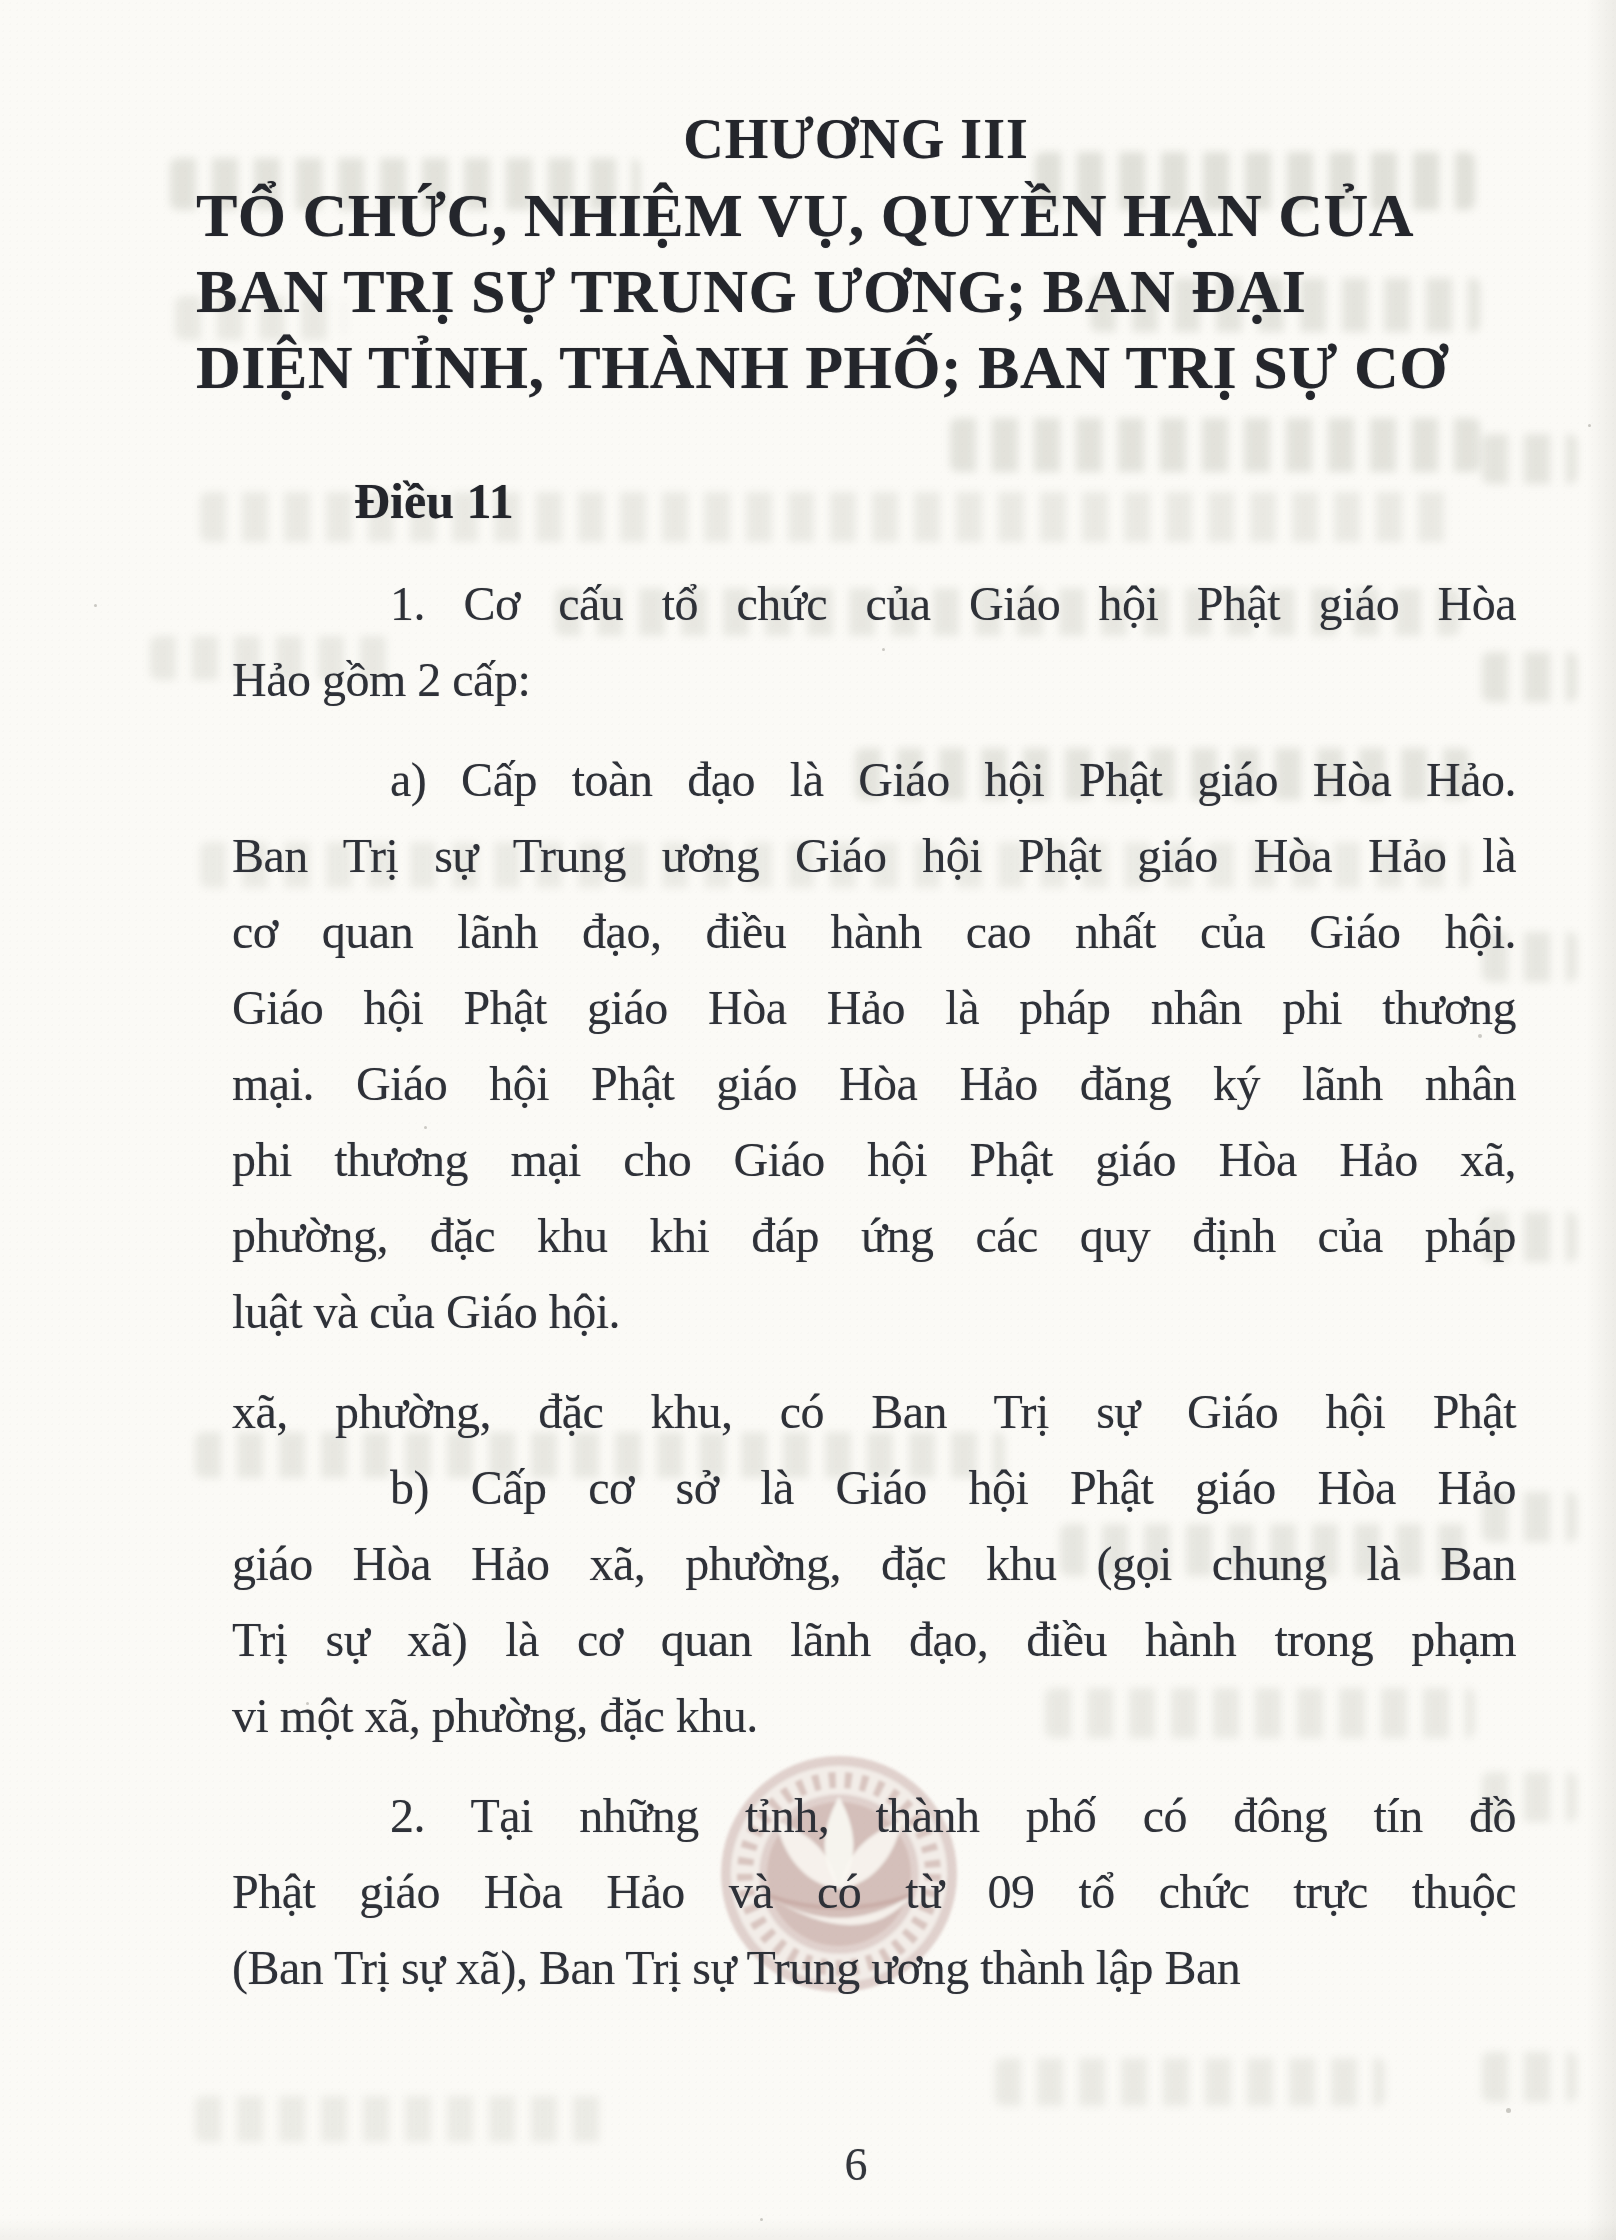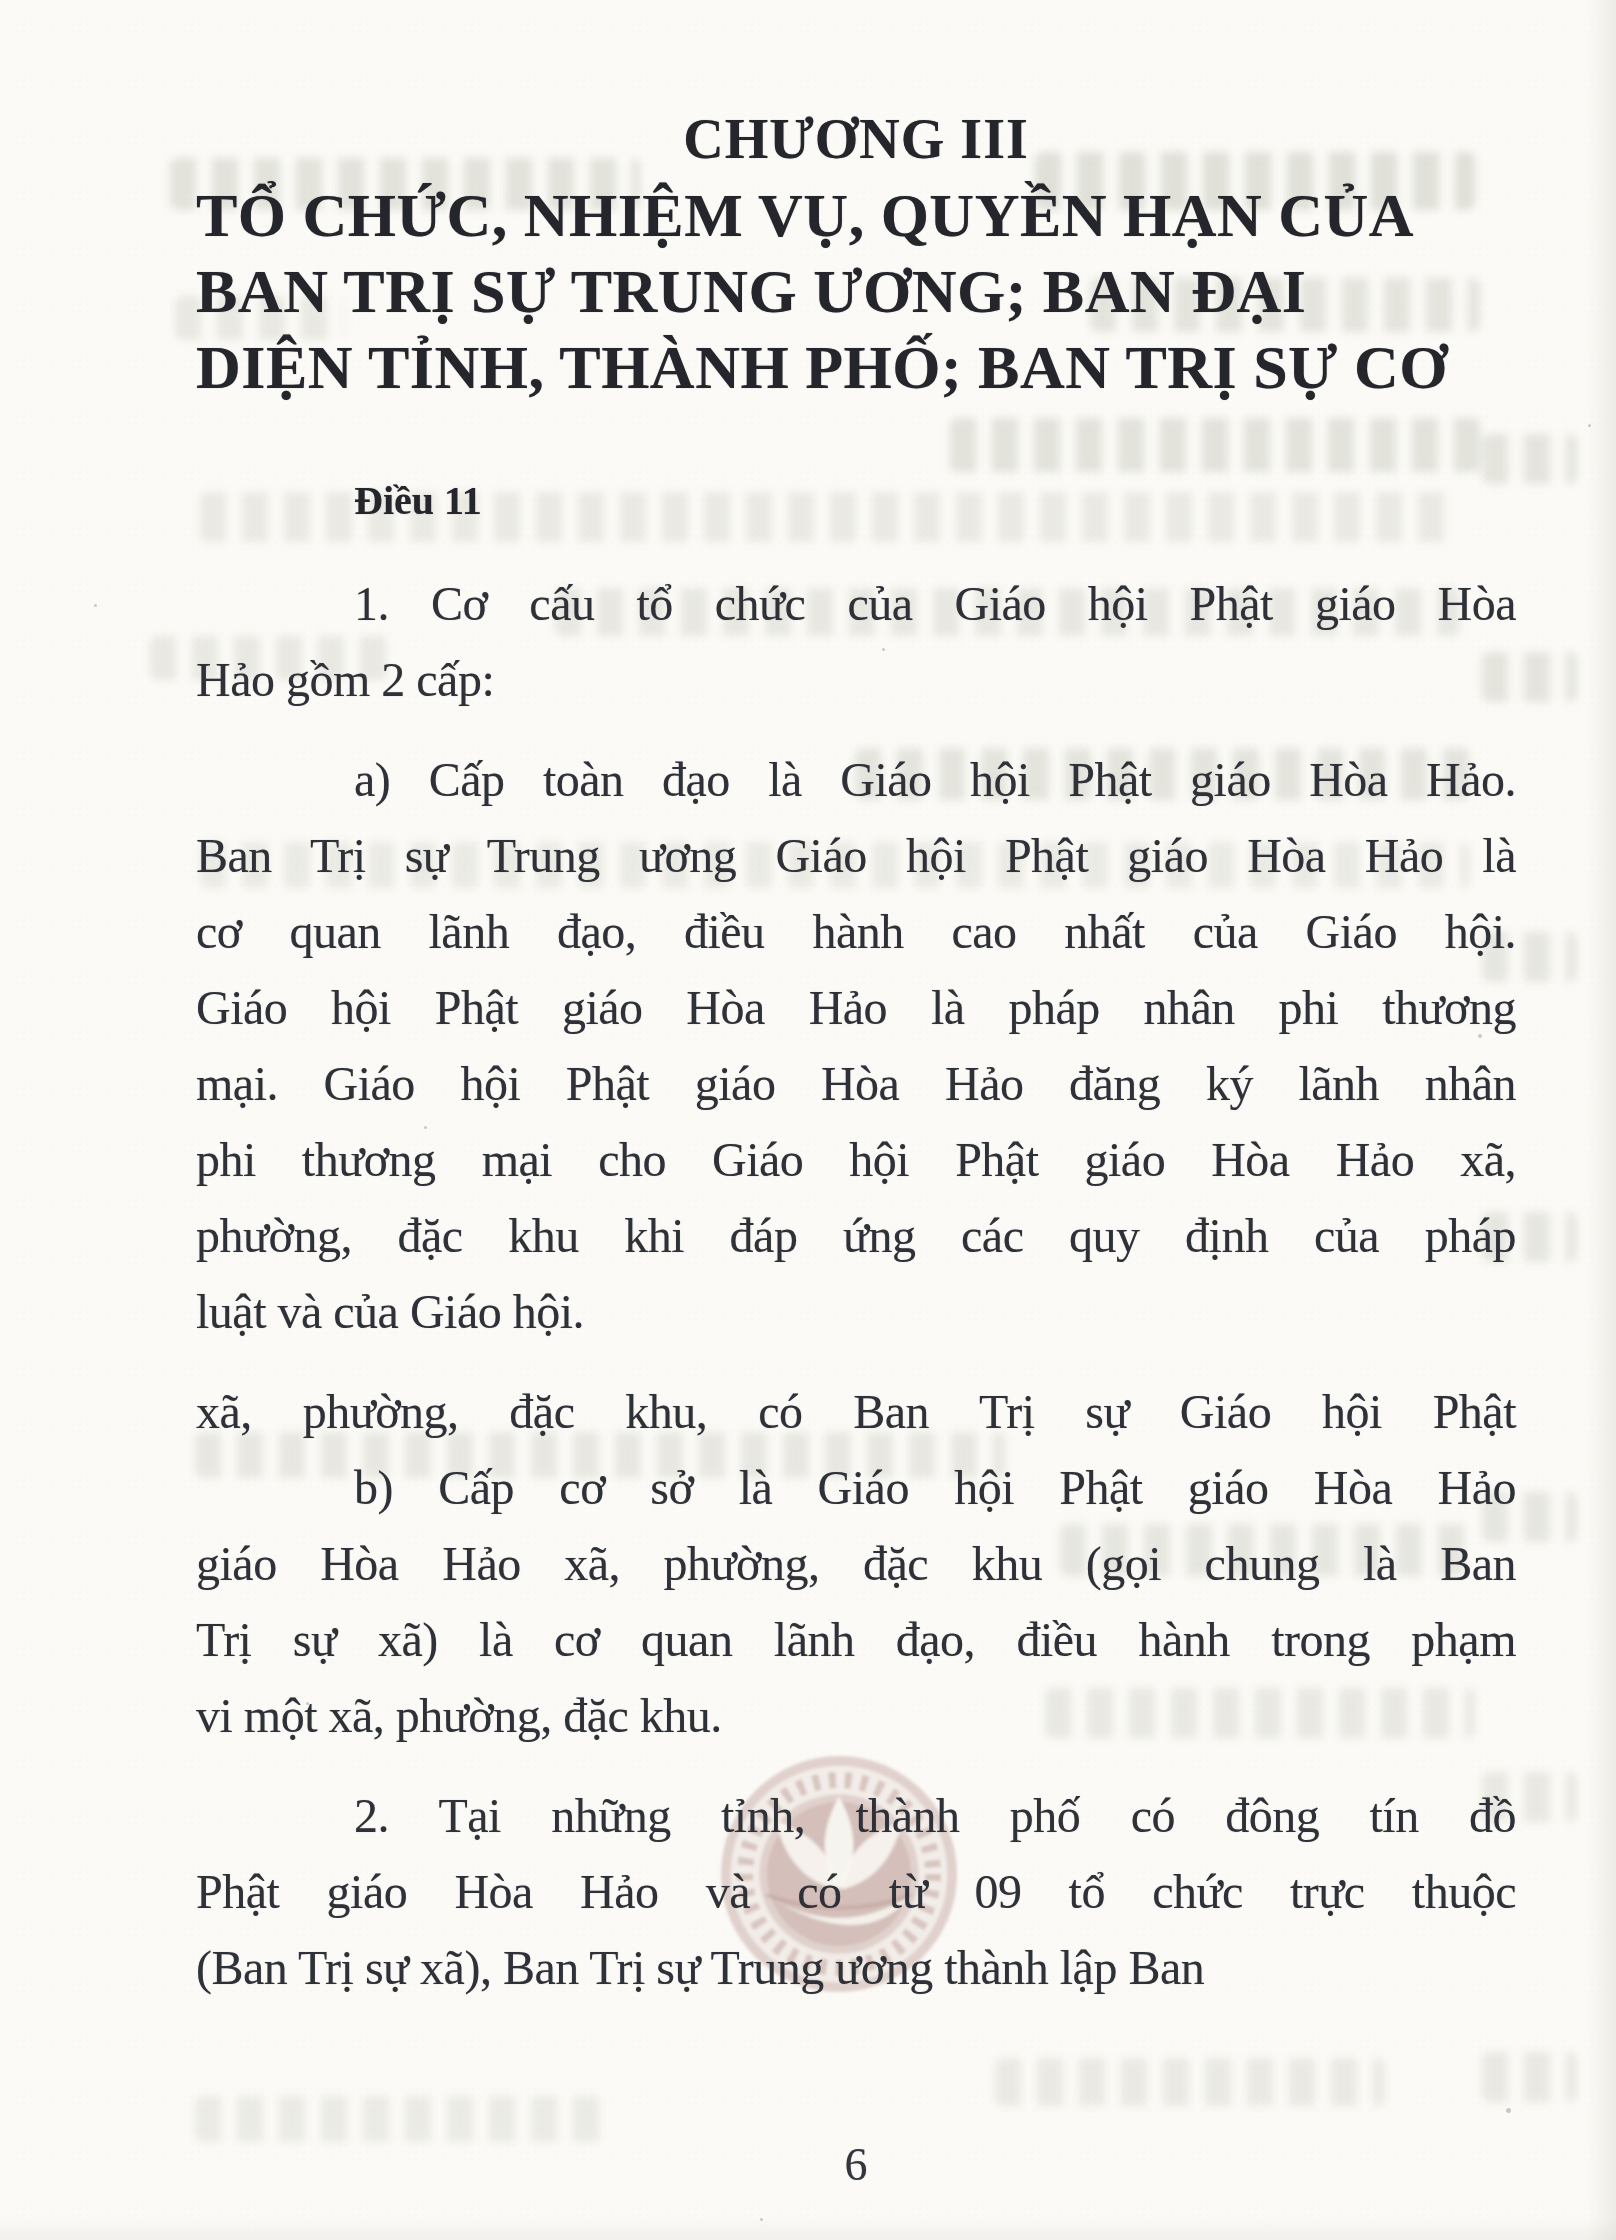--- a/index.html
+++ b/index.html
@@ -25,25 +25,25 @@
     font-weight:bold;font-size:56px;line-height:76px;text-align:center;
     color:#24262c;letter-spacing:1px;
     text-shadow:0 0 1px rgba(36,38,44,0.45);
   }
   .title-block .title-line{
     font-weight:bold;font-size:62px;line-height:76px;text-align:left;
     color:#24262c;letter-spacing:0.5px;
     text-shadow:0 0 1px rgba(36,38,44,0.45);
   }
   .article{
-    font-weight:bold;font-size:40px;line-height:76px;margin-top:58px;
+    font-weight:bold;font-size:50px;line-height:76px;margin-top:58px;
     padding-left:158px;color:#24262c;
     text-shadow:0 0 1px rgba(36,38,44,0.45);
   }
-  .body-text{margin-top:27px;font-size:48px;letter-spacing:-0.5px;}
+  .body-text{margin-top:27px;font-size:48px;letter-spacing:-0.5px;margin-left:36px;}
   .para{margin-bottom:24px;}
   .bline{
     line-height:76px;
     text-align:justify;
     text-align-last:justify;
     text-shadow:0 0 1px rgba(46,49,56,0.35);
   }
   .bline.first{padding-left:158px;}
   .bline.last{text-align-last:left;}
 

